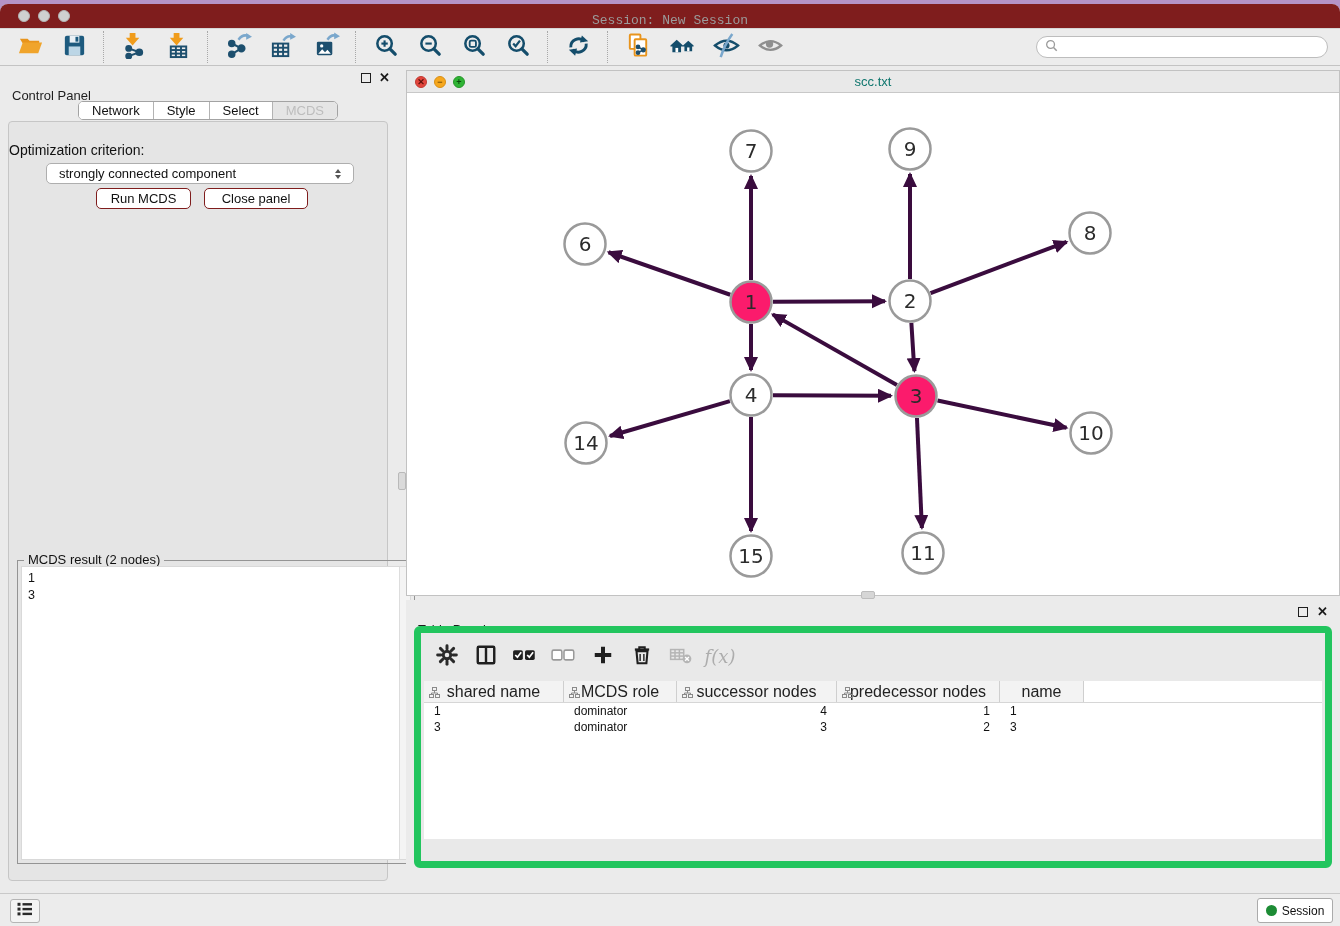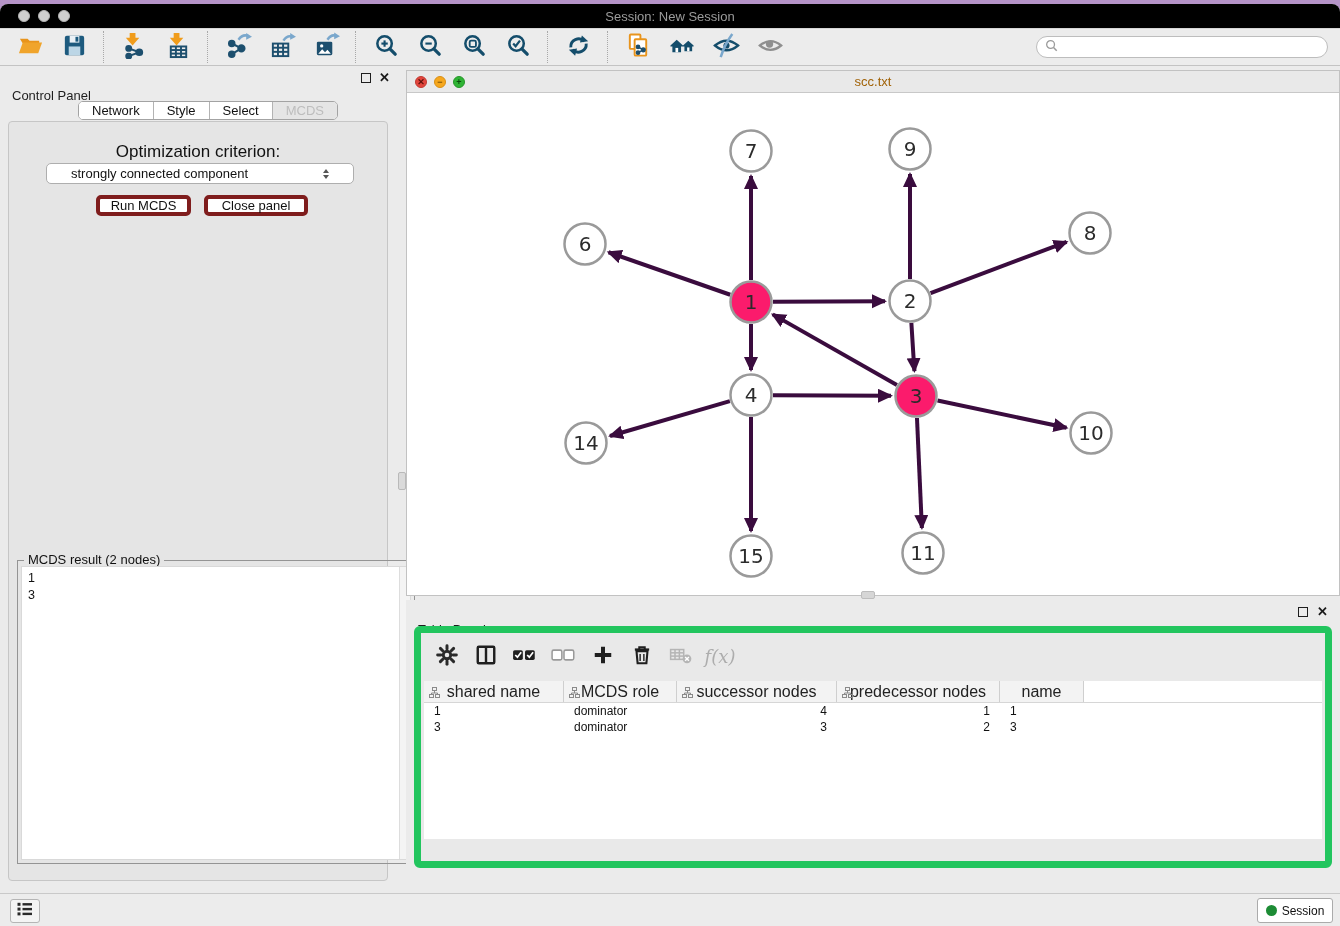--- a/index.html
+++ b/index.html
@@ -8,21 +8,21 @@
     background:#b593c7;
     font-family:"Liberation Sans", sans-serif;
     -webkit-font-smoothing:antialiased;
   }
   .window{
     position:absolute;left:0;top:4px;right:0;bottom:0;
     background:#ebebeb;border-radius:8px 8px 0 0;
   }
   
   .titlebar{position:absolute;left:0;top:0;width:100%;height:24px;
-    border-radius:8px 8px 0 0;background:#000000;display:flex;align-items:center;}
+    border-radius:8px 8px 0 0;background:#7f1d1d;display:flex;align-items:flex-end;font-family:Liberation Mono, monospace;}
   .traffic{position:absolute;left:18px;top:6px;display:flex;gap:8px;}
   .tl{width:12px;height:12px;border-radius:50%;background:#cfcfcf;border:1px solid #b3b3b3;box-sizing:border-box;}
   .apptitle{width:100%;text-align:center;font-size:13px;color:#9b9b9b;}
   
   .toolbar{position:absolute;left:0;top:24px;width:100%;height:38px;background:#ececec;
     border-top:1px solid #d6d6d6;border-bottom:1px solid #c3c3c3;display:flex;align-items:center;box-sizing:border-box;padding:0 8px;}
   .tbtn{background:none;border:none;padding:0;margin:0 5px;width:34px;height:32px;display:flex;align-items:center;justify-content:center;cursor:default;}
   .tbtn svg{width:27px;height:27px;}
   .tsep{width:1px;height:32px;border-left:1px dotted #a8a8a8;margin:0 7px;}
   .search{position:absolute;right:12px;top:7px;width:292px;height:22px;background:#fff;border:1px solid #bdbdbd;border-radius:11px;display:flex;align-items:center;padding:0 8px;box-sizing:border-box;}
@@ -32,35 +32,35 @@
   .panel-head{position:absolute;left:0;top:0;width:100%;height:26px;}
   .panel-title{position:absolute;left:12px;top:22px;font-size:13px;color:#1e1e1e;}
   .float-ic{position:absolute;top:7px;width:10px;height:10px;border:1.6px solid #1e1e1e;box-sizing:border-box;}
   .close-ic{position:absolute;top:5px;font-size:13px;font-weight:bold;color:#1a1a1a;line-height:14px;}
   .seg-group{display:inline-flex;border:1px solid #a3a3a3;border-radius:5px;overflow:hidden;background:#fff;}
   .seg{padding:1px 13px;font-size:13px;color:#111;background:#fff;border-left:1px solid #b3b3b3;white-space:nowrap;}
   .seg:first-child{border-left:none;}
   .seg.active{background:#e5e5e5;color:#bdbdbd;}
   .cp-tabs{position:absolute;left:78px;top:35px;}
   .cp-body{position:absolute;left:8px;top:55px;width:380px;bottom:12px;background:#e5e5e5;border:1px solid #c6c6c6;border-radius:4px;box-sizing:border-box;}
-  .opt-label{position:absolute;left:0;top:20px;width:100%;text-align:center;font-size:17px;color:#111;}
-  .dropdown{position:absolute;left:37px;top:41px;width:308px;height:21px;background:#fff;border:1px solid #aeaeae;border-radius:5px;display:flex;align-items:center;box-sizing:border-box;padding:0 24px;font-size:13px;color:#111;}
+  .opt-label{position:absolute;left:0;top:20px;width:100%;text-align:left;font-size:14px;color:#111;}
+  .dropdown{position:absolute;left:37px;top:41px;width:308px;height:21px;background:#fff;border:1px solid #aeaeae;border-radius:5px;display:flex;align-items:center;box-sizing:border-box;padding:0 12px;font-size:13px;color:#111;}
   .dd-steppers{margin-left:auto;display:flex;flex-direction:column;align-items:center;gap:2px;}
   .tri-up{width:0;height:0;border-left:3.5px solid transparent;border-right:3.5px solid transparent;border-bottom:4.5px solid #555;}
   .tri-dn{width:0;height:0;border-left:3.5px solid transparent;border-right:3.5px solid transparent;border-top:4.5px solid #555;}
-  .cp-btn{position:absolute;top:73px;height:21px;background:#fff;border:4px solid #7f1d1d;border-radius:5px;font-size:13px;color:#111;font-family:"Liberation Sans",sans-serif;display:flex;align-items:center;justify-content:center;box-sizing:border-box;}
+  .cp-btn{position:absolute;top:66px;height:21px;background:#fff;border:1px solid #7f1d1d;border-radius:5px;font-size:13px;color:#111;font-family:"Liberation Sans",sans-serif;display:flex;align-items:center;justify-content:center;box-sizing:border-box;}
   .groupbox{position:absolute;left:8px;top:438px;width:364px;bottom:16px;border:1px solid #949494;padding-left:32px;}
   .groupbox-title{position:absolute;left:6px;top:-9px;background:#e5e5e5;padding:0 4px;font-size:13px;color:#111;}
   .result-area{position:absolute;left:3px;top:5px;right:3px;bottom:3px;background:#fff;border:1px solid #d9d9d9;box-sizing:border-box;}
   .result-text{position:absolute;left:6px;top:3px;font-size:12.5px;line-height:17px;color:#111;white-space:pre;}
   .result-scroll{position:absolute;right:0;top:0;width:11px;height:100%;background:#f4f4f4;border-left:1px solid #ddd;box-sizing:border-box;}
   
   .netwin{position:absolute;left:406px;top:66px;width:934px;height:526px;background:#fff;border:1px solid #c2c2c2;box-sizing:border-box;}
   .net-titlebar{position:absolute;left:0;top:0;width:100%;height:22px;background:#e9e9e9;border-bottom:1px solid #c8c8c8;display:flex;align-items:center;box-sizing:border-box;}
-  .net-title{width:100%;text-align:center;font-size:13px;color:#a16207;}
+  .net-title{width:100%;text-align:center;font-size:13px;color:#0f766e;}
   .net-lights{position:absolute;left:8px;top:5px;display:flex;gap:7px;}
   .nl{width:12px;height:12px;border-radius:50%;display:flex;align-items:center;justify-content:center;font-size:9px;font-weight:bold;line-height:12px;box-sizing:border-box;}
   .nl.red{background:#e2463d;border:1px solid #c23b33;color:#5e120d;}
   .nl.yel{background:#f6a71d;border:1px solid #d98f14;color:#7a5208;}
   .nl.grn{background:#2fb434;border:1px solid #27962b;color:#0c4a0e;}
   .net-canvas{position:absolute;left:0;top:22px;width:932px;height:502px;background:#fff;}
   .net-canvas svg{position:absolute;left:0;top:0;}
   .net-canvas svg text{font-family:"DejaVu Sans",sans-serif;}
   .vsplit-handle{position:absolute;left:398px;top:468px;width:8px;height:18px;background:#dadada;border:1px solid #b9b9b9;border-radius:2px;box-sizing:border-box;}
   .hsplit-handle{position:absolute;left:861px;top:587px;width:14px;height:8px;background:#d6d6d6;border:1px solid #bdbdbd;border-radius:2px;box-sizing:border-box;}

